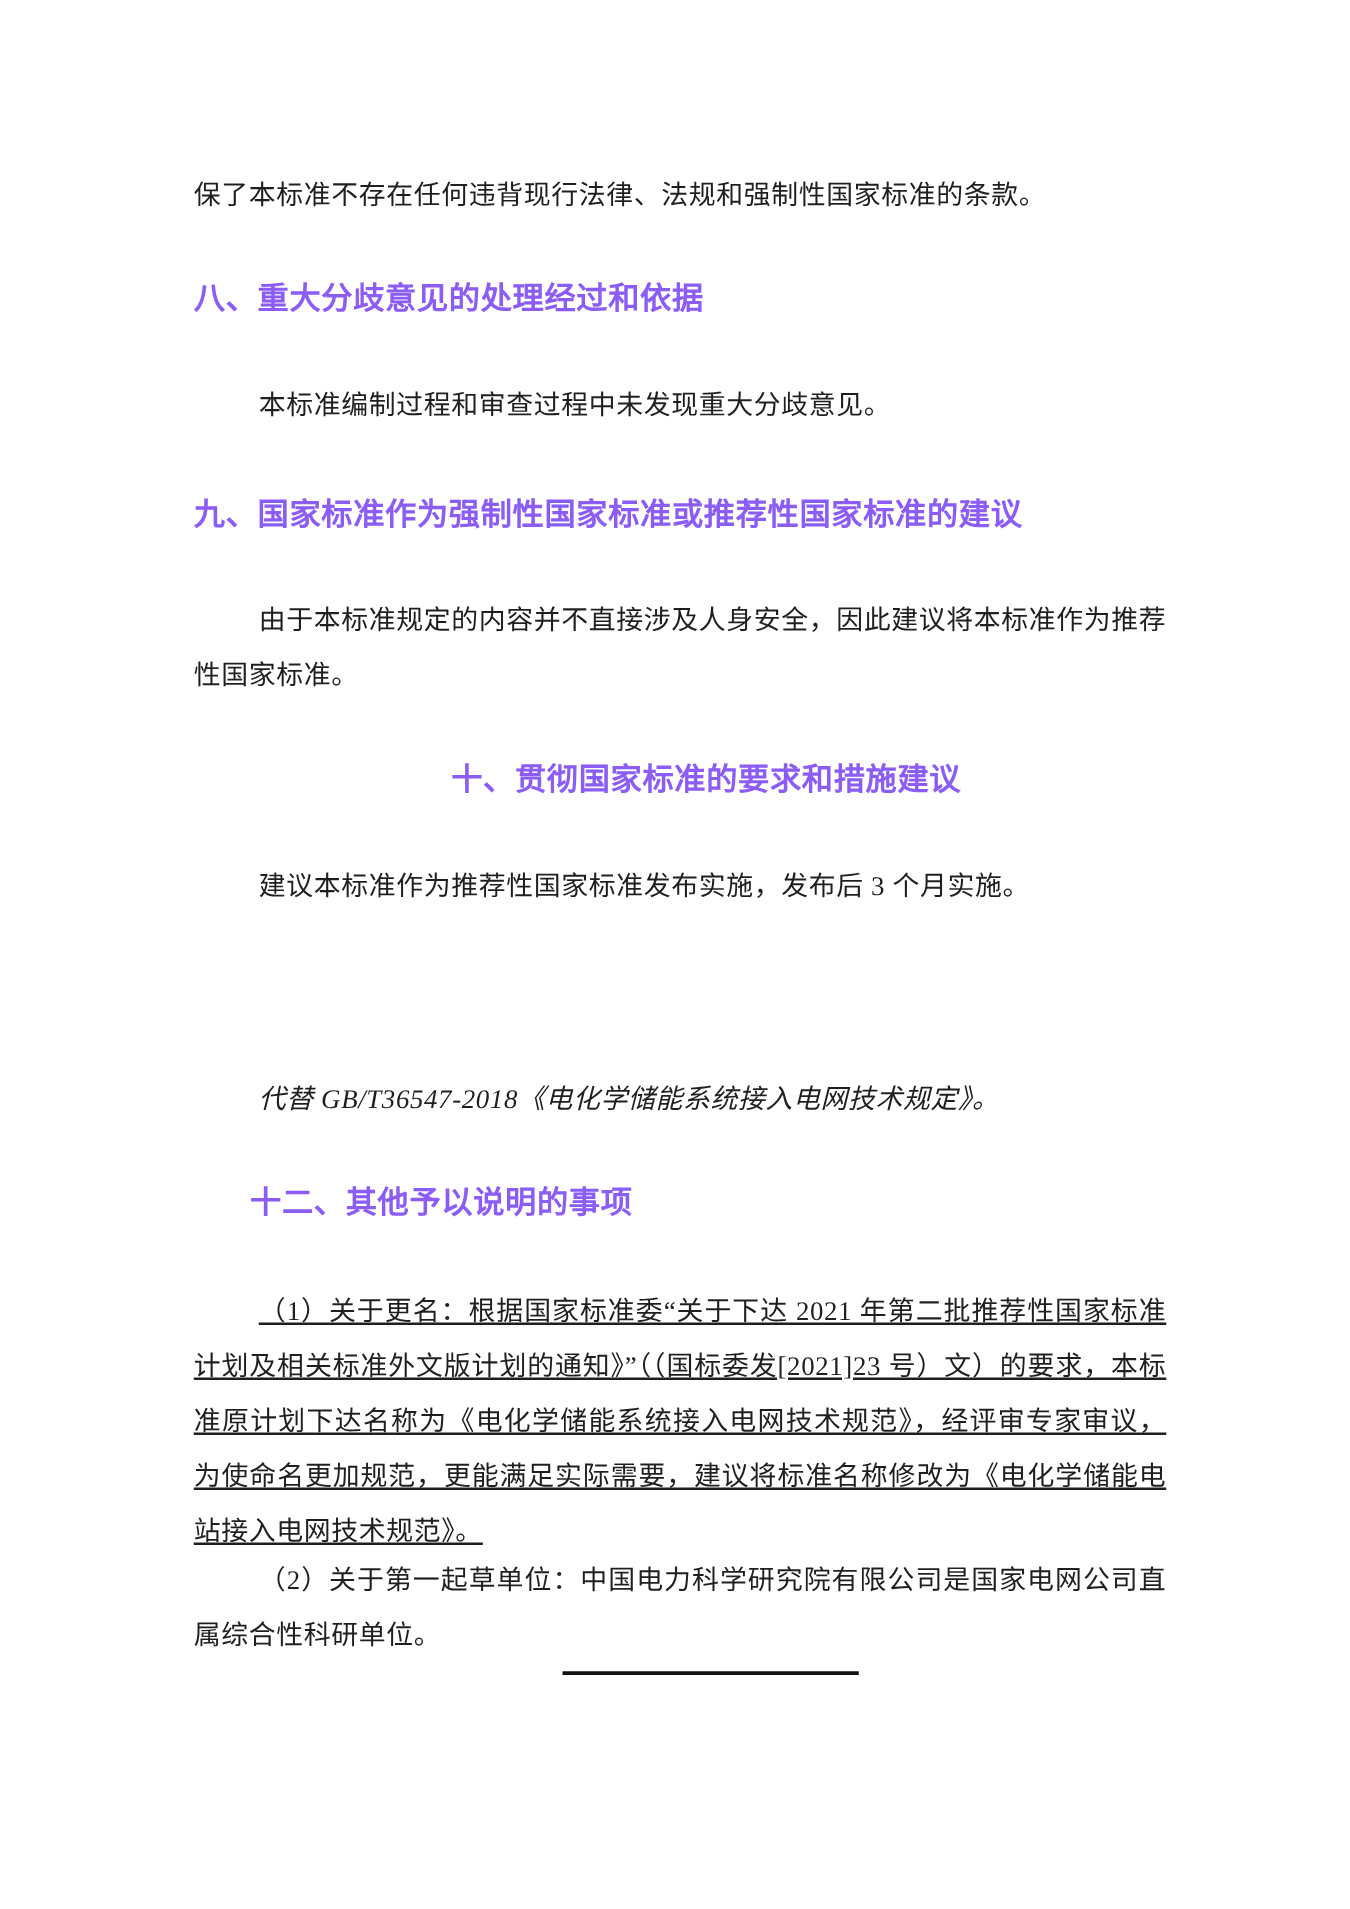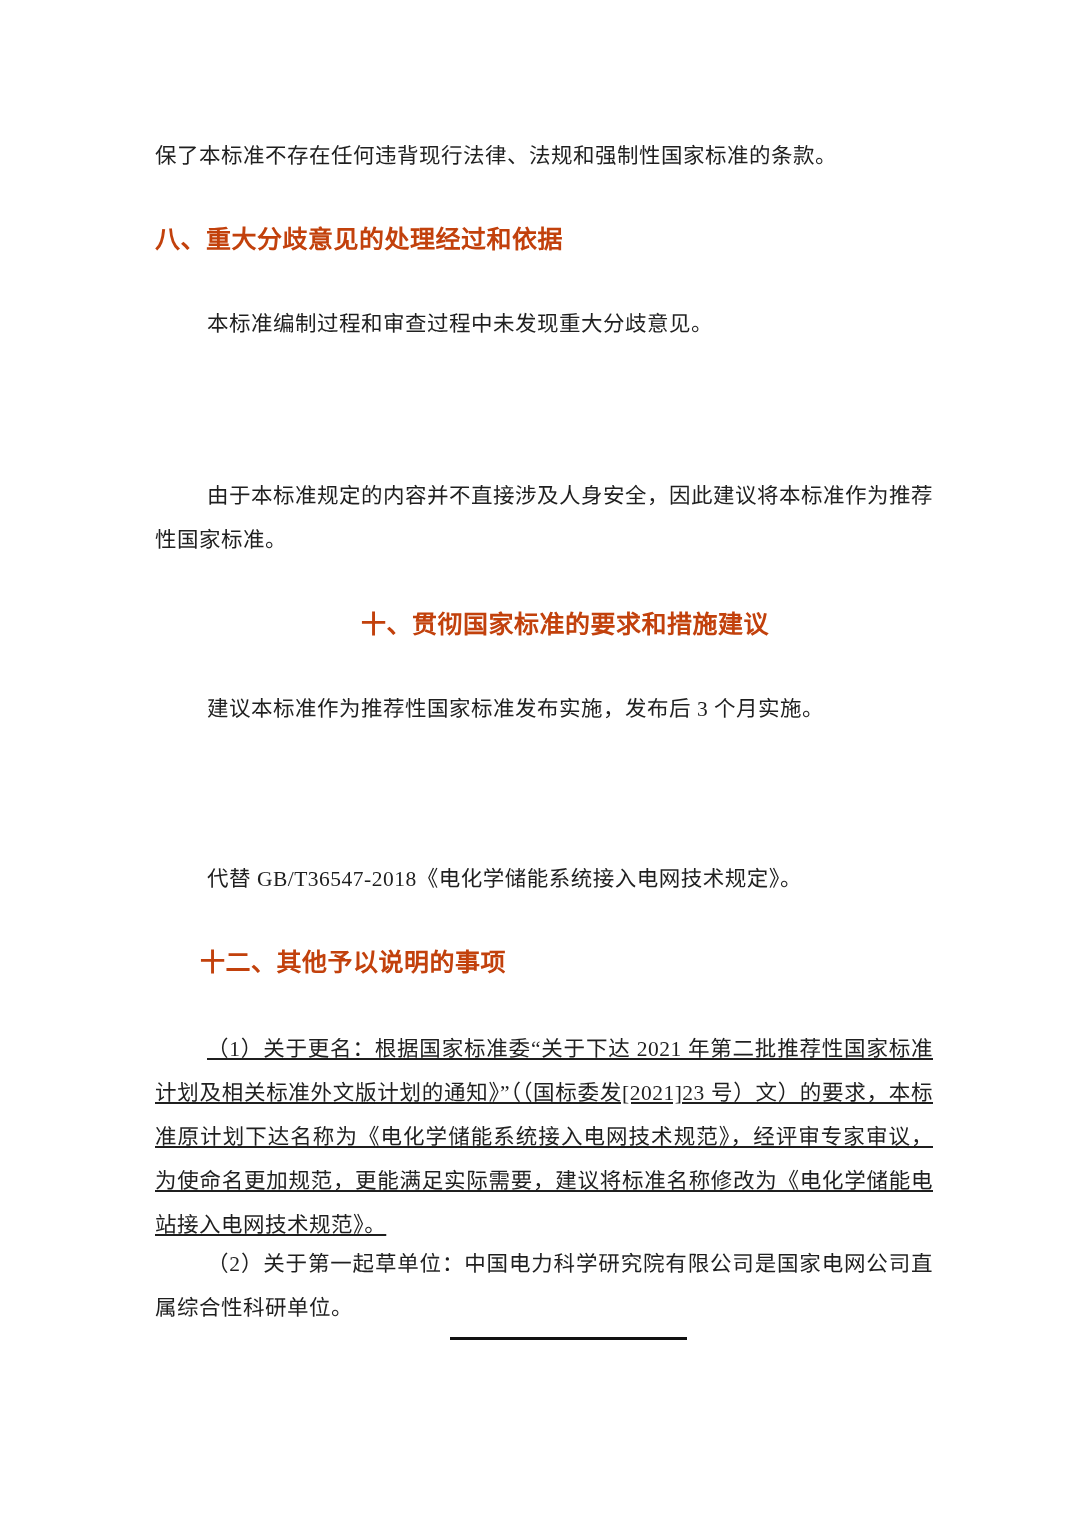--- a/index.html
+++ b/index.html
@@ -29,33 +29,33 @@
   .indent {
     text-indent: 52px;
   }
   .heading {
     position: absolute;
     left: 155px;
     width: 820px;
     font-size: 25px;
     font-weight: bold;
     line-height: 34px;
-    color: #c2410c;
+    color: #8b5cf6;
     font-family: "Liberation Sans", "DejaVu Sans", sans-serif;
     letter-spacing: 0.5px;
   }
   .intro      { top: 134px; }
   .h8         { top: 222px; }
   .p8         { top: 302px; }
   .h9         { top: 395px; }
   .p9         { top: 474px; }
   .h10        { top: 607px; text-align: center; }
   .p10        { top: 687px; }
   .h11        { top: 778px; }
-  .p11        { top: 857px; }
+  .p11        { top: 857px; font-style: italic; }
   .h12        { top: 945px; margin-left: 45px; }
   .p12a       { top: 1027px; text-decoration: underline; }
   .p12b       { top: 1242px; }
   .footnote-divider {
     position: absolute;
     top: 1337px;
     left: 450px;
     width: 237px;
     height: 3px;
     background: #111111;
@@ -76,20 +76,21 @@
 <body>
 
 <div class="page">
 
   <div class="body-text intro">保了本标准不存在任何违背现行法律、法规和强制性国家标准的条款。</div>
 
   <div class="heading h8">八、重大分歧意见的处理经过和依据</div>
 
   <div class="body-text indent p8">本标准编制过程和审查过程中未发现重大分歧意见。</div>
 
+  <div class="heading h9">九、国家标准作为强制性国家标准或推荐性国家标准的建议</div>
 
   <div class="body-text indent p9">由于本标准规定的内容并不直接涉及人身安全，因此建议将本标准作为推荐性国家标准。</div>
 
   <div class="heading h10">十、贯彻国家标准的要求和措施建议</div>
 
   <div class="body-text indent p10">建议本标准作为推荐性国家标准发布实施，发布后 3 个月实施。</div>
 
 
   <div class="body-text indent p11">代替 GB/T36547-2018《电化学储能系统接入电网技术规定》。</div>
 

